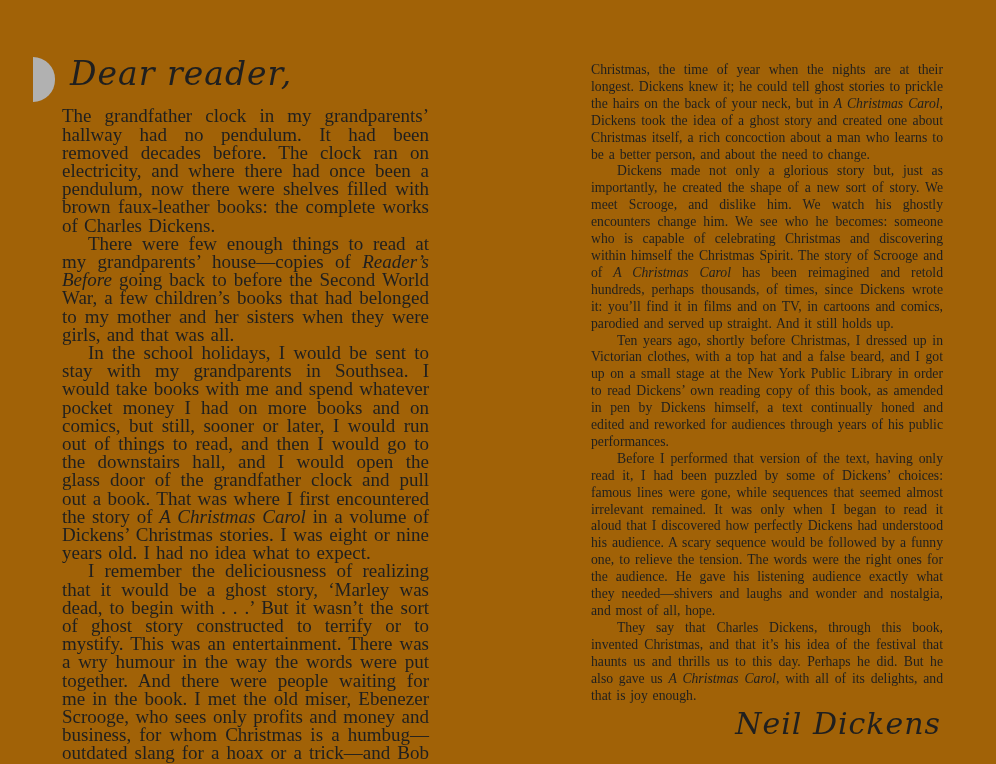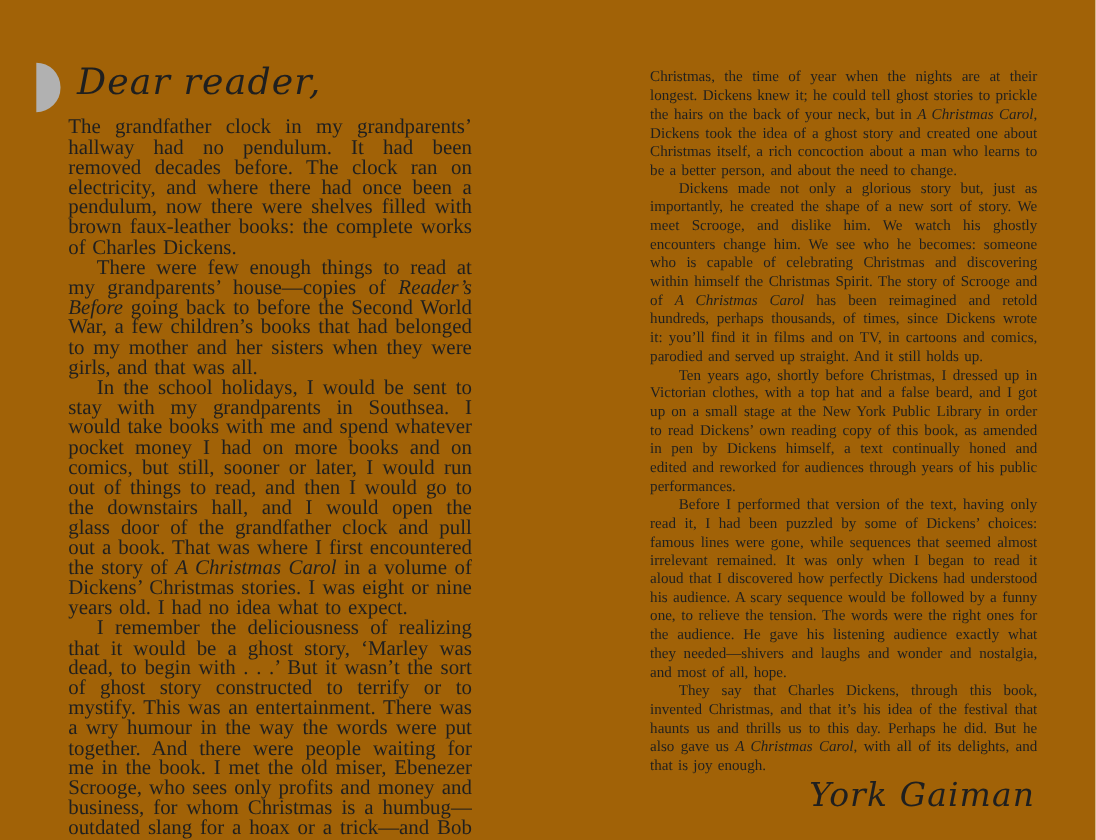--- a/index.html
+++ b/index.html
@@ -91,16 +91,16 @@
     <p class="body-p indent">In the school holidays, I would be sent to stay with my grandparents in Southsea. I would take books with me and spend whatever pocket money I had on more books and on comics, but still, sooner or later, I would run out of things to read, and then I would go to the downstairs hall, and I would open the glass door of the grandfather clock and pull out a book. That was where I first encountered the story of <i>A Christmas Carol</i> in a volume of Dickens’ Christmas stories. I was eight or nine years old. I had no idea what to expect.</p>
     <p class="body-p indent">I remember the deliciousness of realizing that it would be a ghost story, ‘Marley was dead, to begin with . . .’ But it wasn’t the sort of ghost story constructed to terrify or to mystify. This was an entertainment. There was a wry humour in the way the words were put together. And there were people waiting for me in the book. I met the old miser, Ebenezer Scrooge, who sees only profits and money and business, for whom Christmas is a humbug—outdated slang for a hoax or a trick—and Bob Cratchit, who toils for Scrooge, and the Cratchit family, especially Tiny Tim, who can find joy where Scrooge saw only nonsense; I met the ghost of Jacob Marley, Scrooge’s former business partner, and the rather comforting Ghosts of Christmas Past, Present, and Yet to Come, spirits who are sent to show Scrooge his life, what it was, what it is, and what, if he doesn’t mend his ways, it will become.</p>
   </div>
 
   <div class="page page-right">
     <p class="body-p">Christmas, the time of year when the nights are at their longest. Dickens knew it; he could tell ghost stories to prickle the hairs on the back of your neck, but in <i>A Christmas Carol</i>, Dickens took the idea of a ghost story and created one about Christmas itself, a rich concoction about a man who learns to be a better person, and about the need to change.</p>
     <p class="body-p indent">Dickens made not only a glorious story but, just as importantly, he created the shape of a new sort of story. We meet Scrooge, and dislike him. We watch his ghostly encounters change him. We see who he becomes: someone who is capable of celebrating Christmas and discovering within himself the Christmas Spirit. The story of Scrooge and of <i>A Christmas Carol</i> has been reimagined and retold hundreds, perhaps thousands, of times, since Dickens wrote it: you’ll find it in films and on TV, in cartoons and comics, parodied and served up straight. And it still holds up.</p>
     <p class="body-p indent">Ten years ago, shortly before Christmas, I dressed up in Victorian clothes, with a top hat and a false beard, and I got up on a small stage at the New York Public Library in order to read Dickens’ own reading copy of this book, as amended in pen by Dickens himself, a text continually honed and edited and reworked for audiences through years of his public performances.</p>
     <p class="body-p indent">Before I performed that version of the text, having only read it, I had been puzzled by some of Dickens’ choices: famous lines were gone, while sequences that seemed almost irrelevant remained. It was only when I began to read it aloud that I discovered how perfectly Dickens had understood his audience. A scary sequence would be followed by a funny one, to relieve the tension. The words were the right ones for the audience. He gave his listening audience exactly what they needed—shivers and laughs and wonder and nostalgia, and most of all, hope.</p>
     <p class="body-p indent">They say that Charles Dickens, through this book, invented Christmas, and that it’s his idea of the festival that haunts us and thrills us to this day. Perhaps he did. But he also gave us <i>A Christmas Carol</i>, with all of its delights, and that is joy enough.</p>
-    <div class="script signature">York Gaiman</div>
+    <div class="script signature">Neil Dickens</div>
   </div>
 
 </div>
 
 </body></html>

